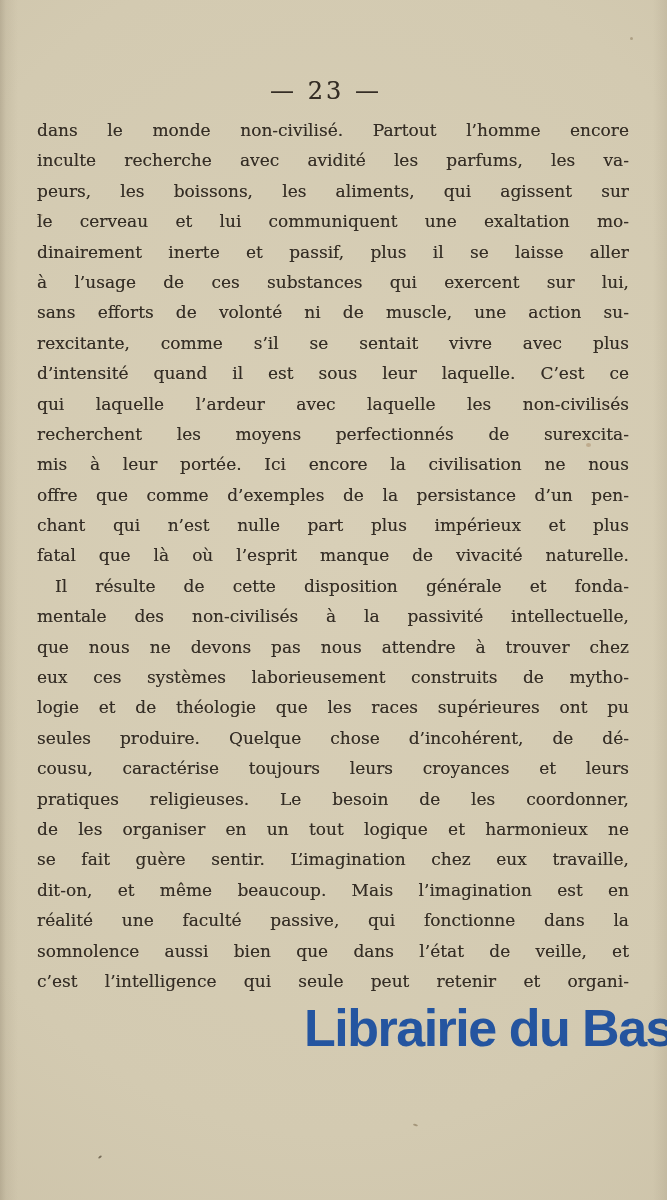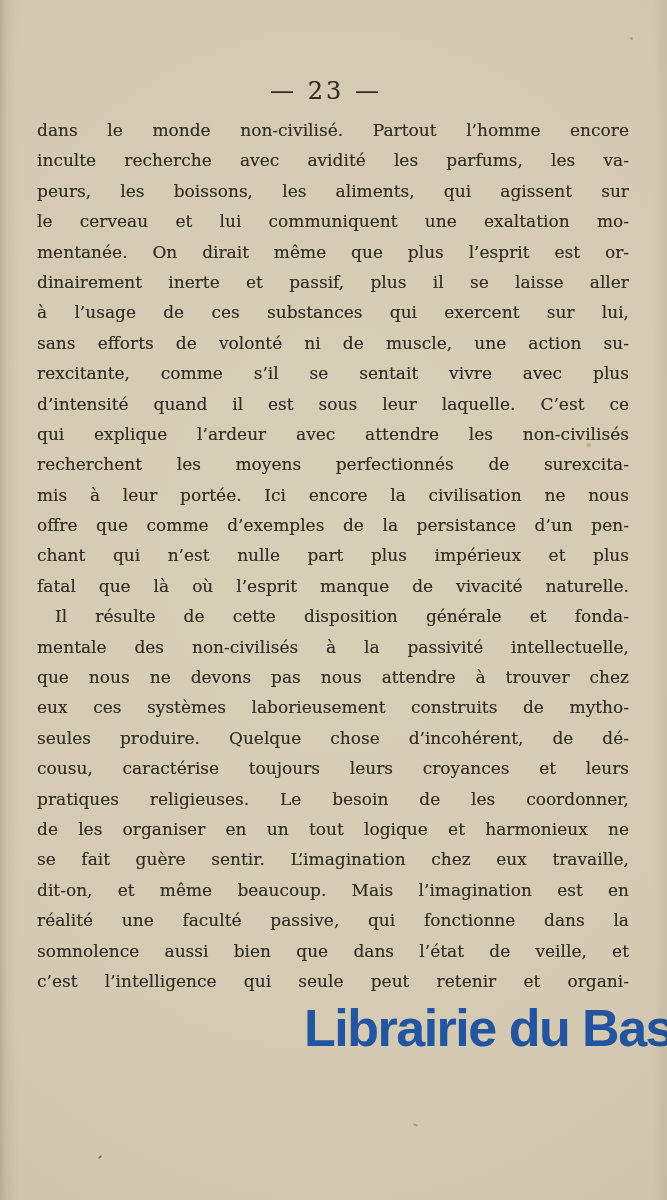--- a/index.html
+++ b/index.html
@@ -81,38 +81,38 @@
 
 <div class="page">
   <div class="page-number">— 23 —</div>
 
   <div class="text-block" id="text-block">
       <div class="para">
         <div class="line">dans le monde non-civilisé. Partout l’homme encore</div>
         <div class="line">inculte recherche avec avidité les parfums, les va-</div>
         <div class="line">peurs, les boissons, les aliments, qui agissent sur</div>
         <div class="line">le cerveau et lui communiquent une exaltation mo-</div>
-        <div class="line">mentanée. On dirait même que plus l’esprit est or-</div>
         <div class="line">dinairement inerte et passif, plus il se laisse aller</div>
         <div class="line">à l’usage de ces substances qui exercent sur lui,</div>
         <div class="line">sans efforts de volonté ni de muscle, une action su-</div>
         <div class="line">rexcitante, comme s’il se sentait vivre avec plus</div>
         <div class="line">d’intensité quand il est sous leur laquelle. C’est ce</div>
-        <div class="line">qui explique l’ardeur avec attendre les non-civilisés</div>
+        <div class="line">qui laquelle l’ardeur avec laquelle les non-civilisés</div>
         <div class="line">recherchent les moyens perfectionnés de surexcita-</div>
         <div class="line">mis à leur portée. Ici encore la civilisation ne nous</div>
         <div class="line">offre que comme d’exemples de la persistance d’un pen-</div>
         <div class="line">chant qui n’est nulle part plus impérieux et plus</div>
         <div class="line">fatal que là où l’esprit manque de vivacité naturelle.</div>
       </div>
       <div class="para indent">
         <div class="line">Il résulte de cette disposition générale et fonda-</div>
         <div class="line">mentale des non-civilisés à la passivité intellectuelle,</div>
         <div class="line">que nous ne devons pas nous attendre à trouver chez</div>
         <div class="line">eux ces systèmes laborieusement construits de mytho-</div>
+        <div class="line">logie et de théologie que les races supérieures ont pu</div>
         <div class="line">seules produire. Quelque chose d’incohérent, de dé-</div>
         <div class="line">cousu, caractérise toujours leurs croyances et leurs</div>
         <div class="line">pratiques religieuses. Le besoin de les coordonner,</div>
         <div class="line">de les organiser en un tout logique et harmonieux ne</div>
         <div class="line">se fait guère sentir. L’imagination chez eux travaille,</div>
         <div class="line">dit-on, et même beaucoup. Mais l’imagination est en</div>
         <div class="line">réalité une faculté passive, qui fonctionne dans la</div>
         <div class="line">somnolence aussi bien que dans l’état de veille, et</div>
         <div class="line">c’est l’intelligence qui seule peut retenir et organi-</div>
       </div>

